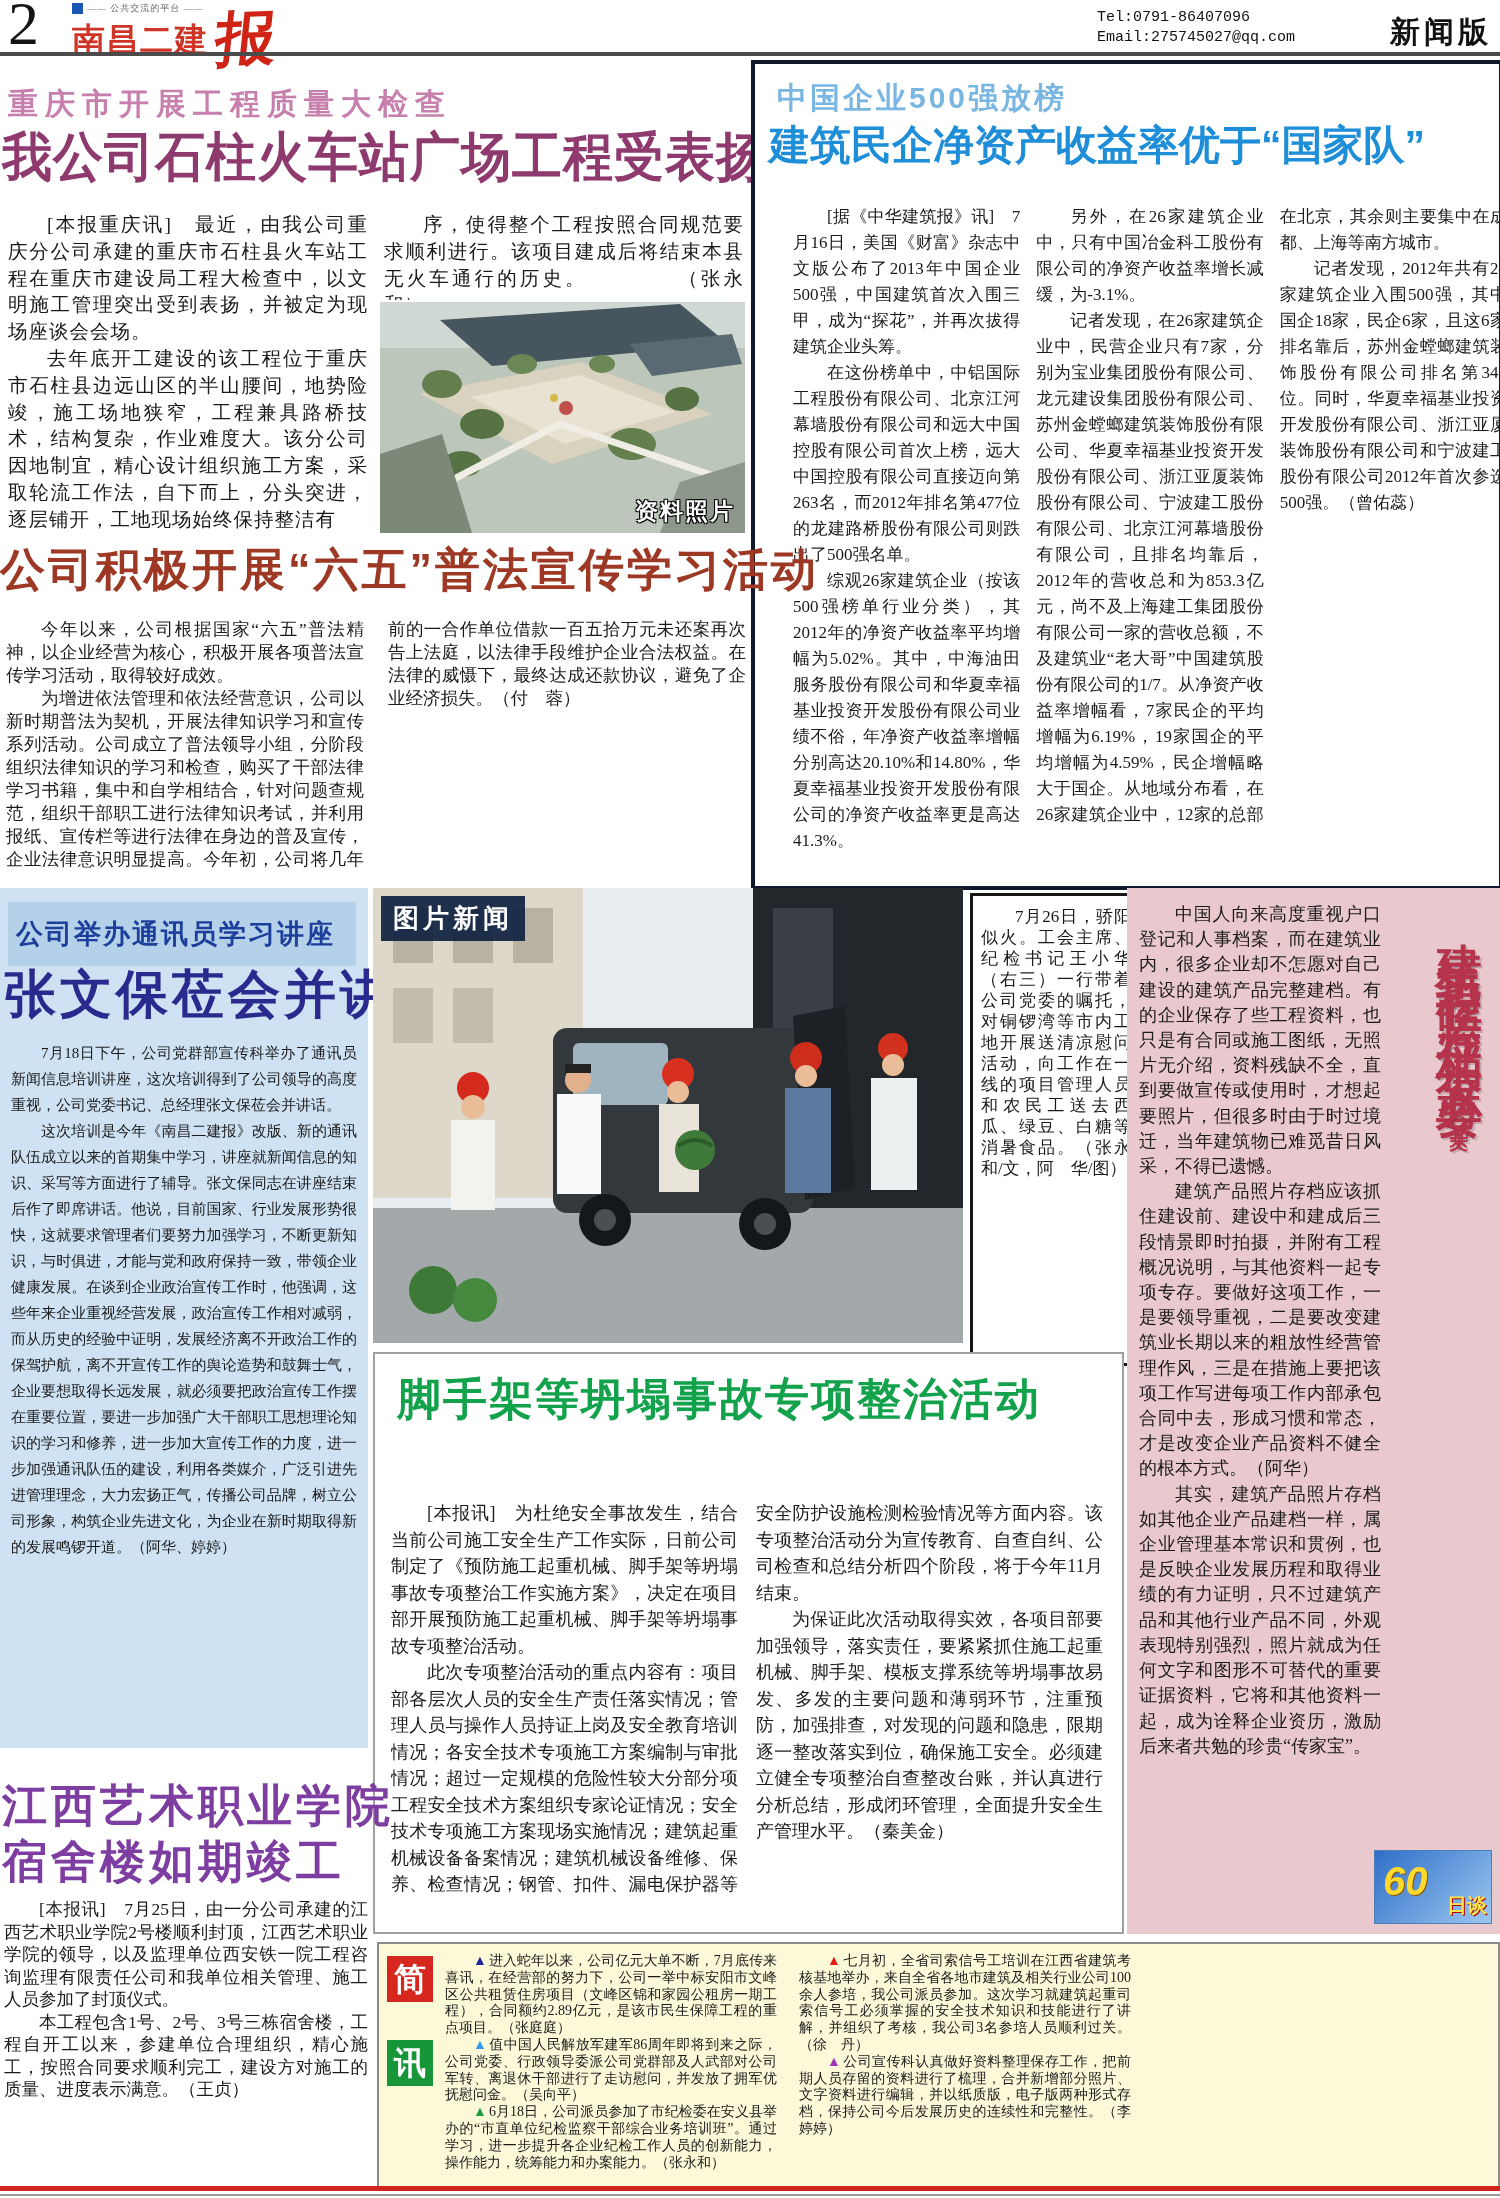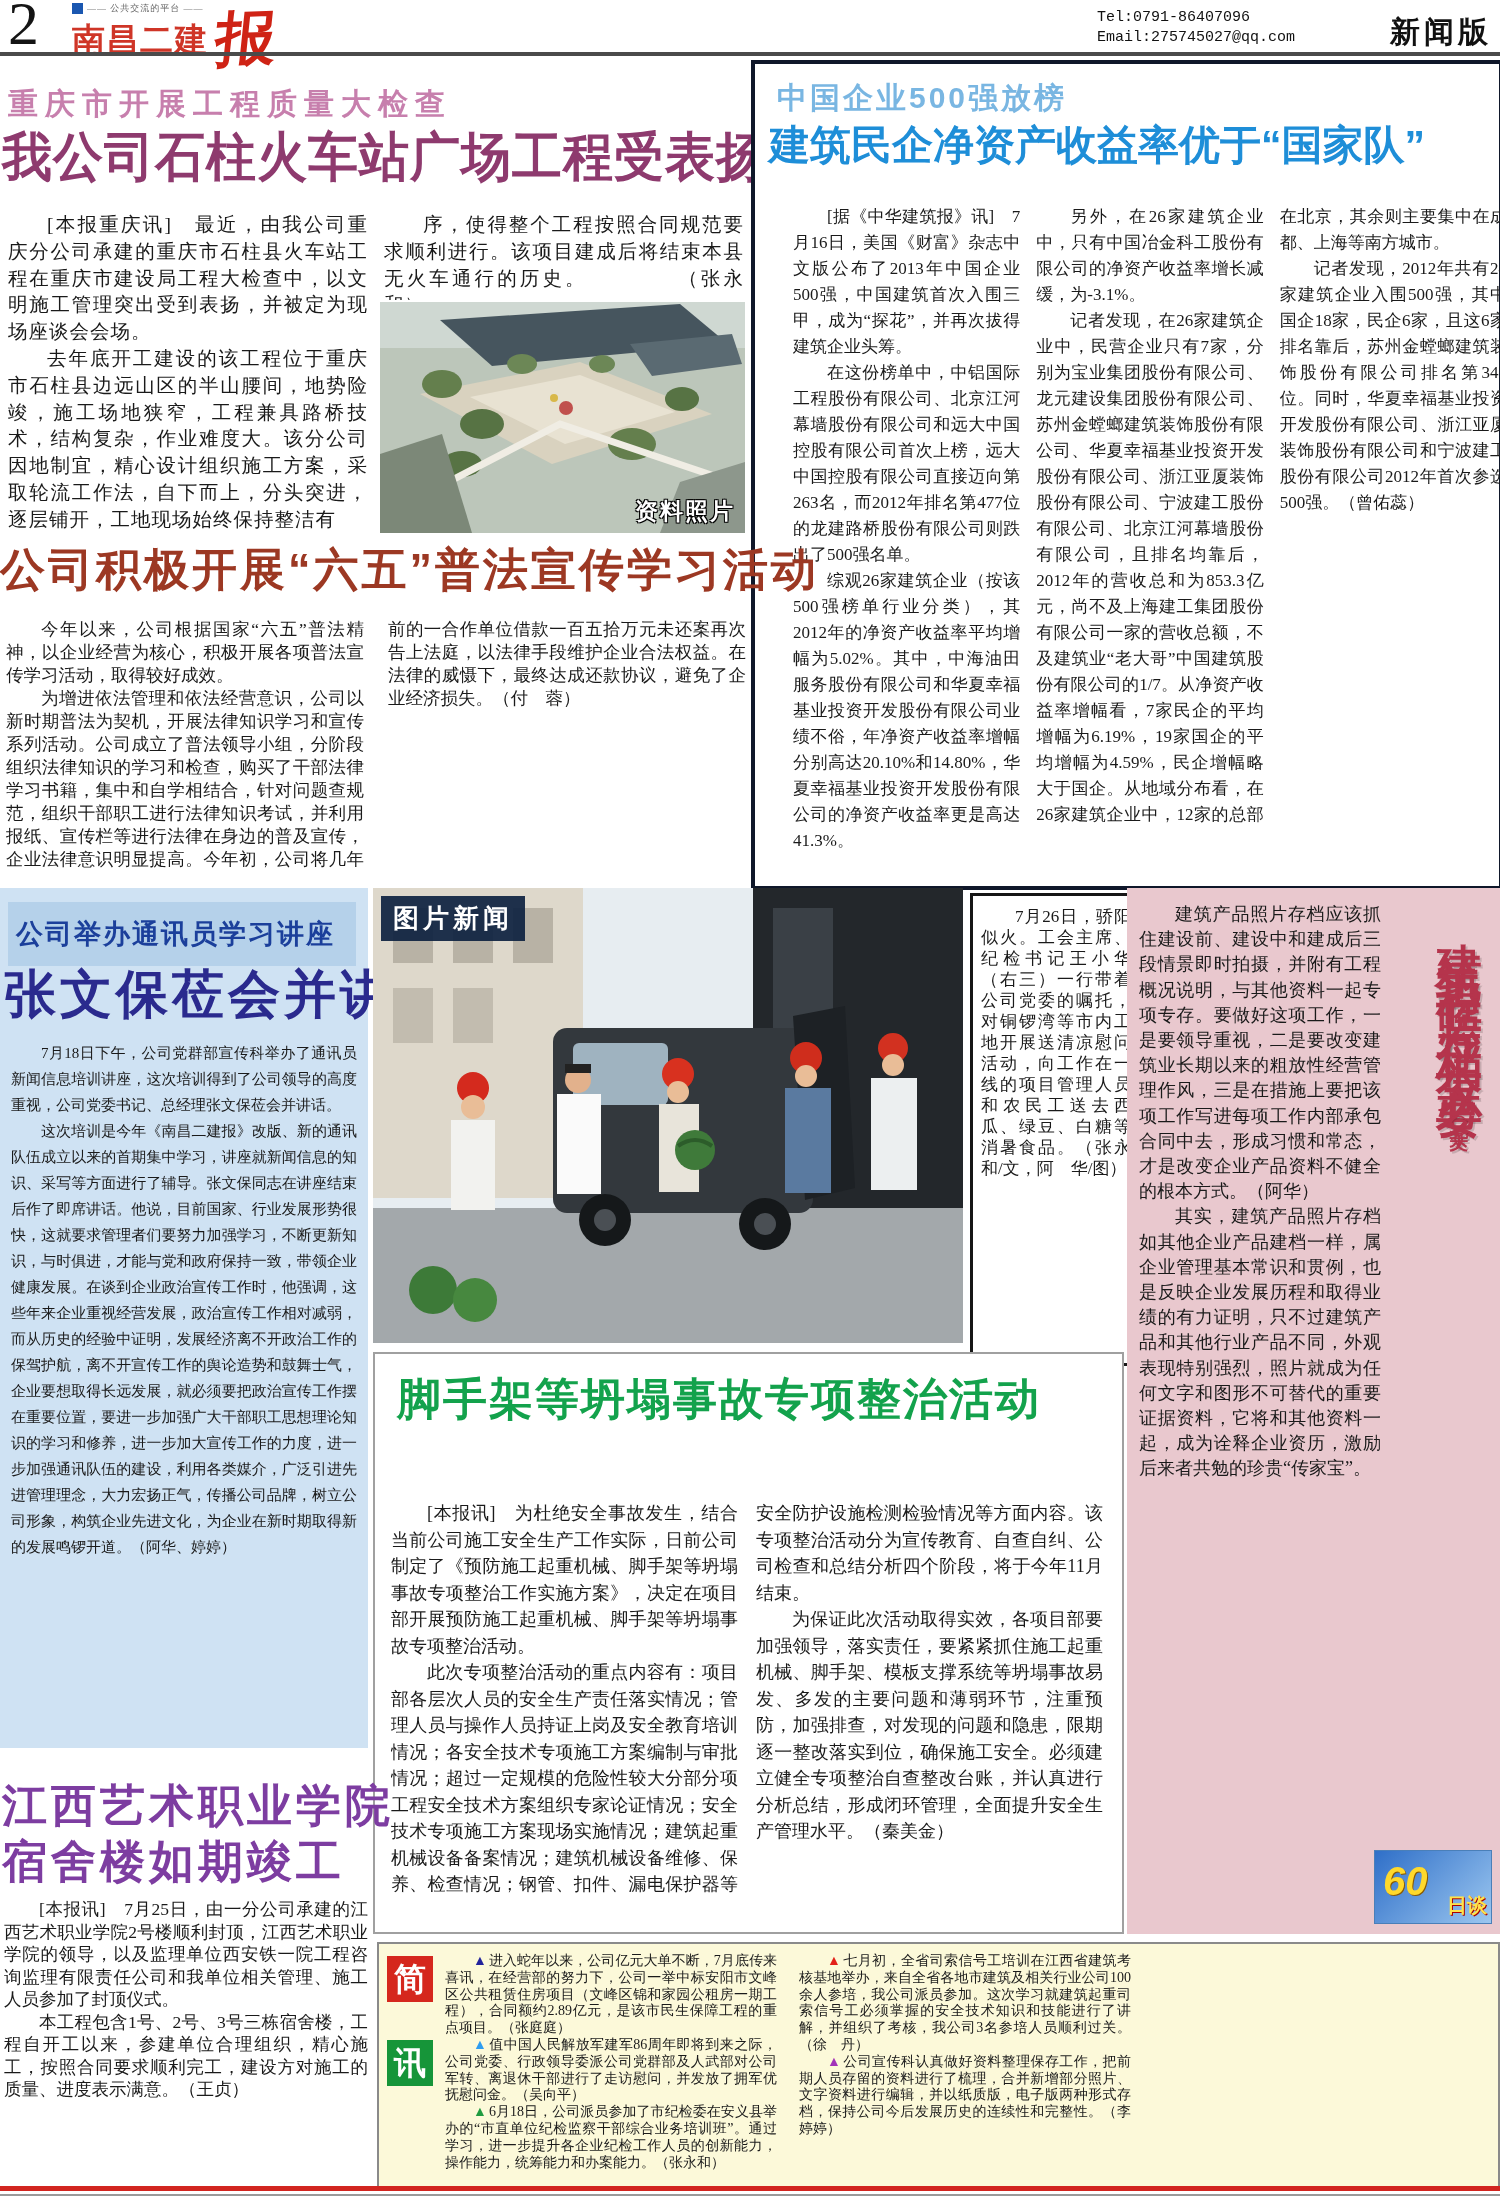--- a/index.html
+++ b/index.html
@@ -219,20 +219,21 @@
     </div>
     <div class="abs body-text safety-body">
       <p>[本报讯]　为杜绝安全事故发生，结合当前公司施工安全生产工作实际，日前公司制定了《预防施工起重机械、脚手架等坍塌事故专项整治工作实施方案》，决定在项目部开展预防施工起重机械、脚手架等坍塌事故专项整治活动。</p>
       <p>此次专项整治活动的重点内容有：项目部各层次人员的安全生产责任落实情况；管理人员与操作人员持证上岗及安全教育培训情况；各安全技术专项施工方案编制与审批情况；超过一定规模的危险性较大分部分项工程安全技术方案组织专家论证情况；安全技术专项施工方案现场实施情况；建筑起重机械设备备案情况；建筑机械设备维修、保养、检查情况；钢管、扣件、漏电保护器等安全防护设施检测检验情况等方面内容。该专项整治活动分为宣传教育、自查自纠、公司检查和总结分析四个阶段，将于今年11月结束。</p>
       <p>为保证此次活动取得实效，各项目部要加强领导，落实责任，要紧紧抓住施工起重机械、脚手架、模板支撑系统等坍塌事故易发、多发的主要问题和薄弱环节，注重预防，加强排查，对发现的问题和隐患，限期逐一整改落实到位，确保施工安全。必须建立健全专项整治自查整改台账，并认真进行分析总结，形成闭环管理，全面提升安全生产管理水平。（秦美金）</p>
     </div>
   </div>
 
   <div class="abs archive-box">
     <div class="abs body-text archive-body">
+      <p>中国人向来高度重视户口登记和人事档案，而在建筑业内，很多企业却不怎愿对自己建设的建筑产品完整建档。有的企业保存了些工程资料，也只是有合同或施工图纸，无照片无介绍，资料残缺不全，直到要做宣传或使用时，才想起要照片，但很多时由于时过境迁，当年建筑物已难觅昔日风采，不得已遗憾。</p>
       <p>建筑产品照片存档应该抓住建设前、建设中和建成后三段情景即时拍摄，并附有工程概况说明，与其他资料一起专项专存。要做好这项工作，一是要领导重视，二是要改变建筑业长期以来的粗放性经营管理作风，三是在措施上要把该项工作写进每项工作内部承包合同中去，形成习惯和常态，才是改变企业产品资料不健全的根本方式。（阿华）</p>
       <p>其实，建筑产品照片存档如其他企业产品建档一样，属企业管理基本常识和贯例，也是反映企业发展历程和取得业绩的有力证明，只不过建筑产品和其他行业产品不同，外观表现特别强烈，照片就成为任何文字和图形不可替代的重要证据资料，它将和其他资料一起，成为诠释企业资历，激励后来者共勉的珍贵“传家宝”。</p>
     </div>
     <div class="abs archive-title" style="color: rgb(181, 52, 76);">
       <span>建筑工程照片存档十分必要</span>
       <span class="archive-genre">（杂文）</span>
     </div>
     <div class="abs rilun">
       <span class="rilun-60">60</span>
       <span class="rilun-txt">日谈</span>

